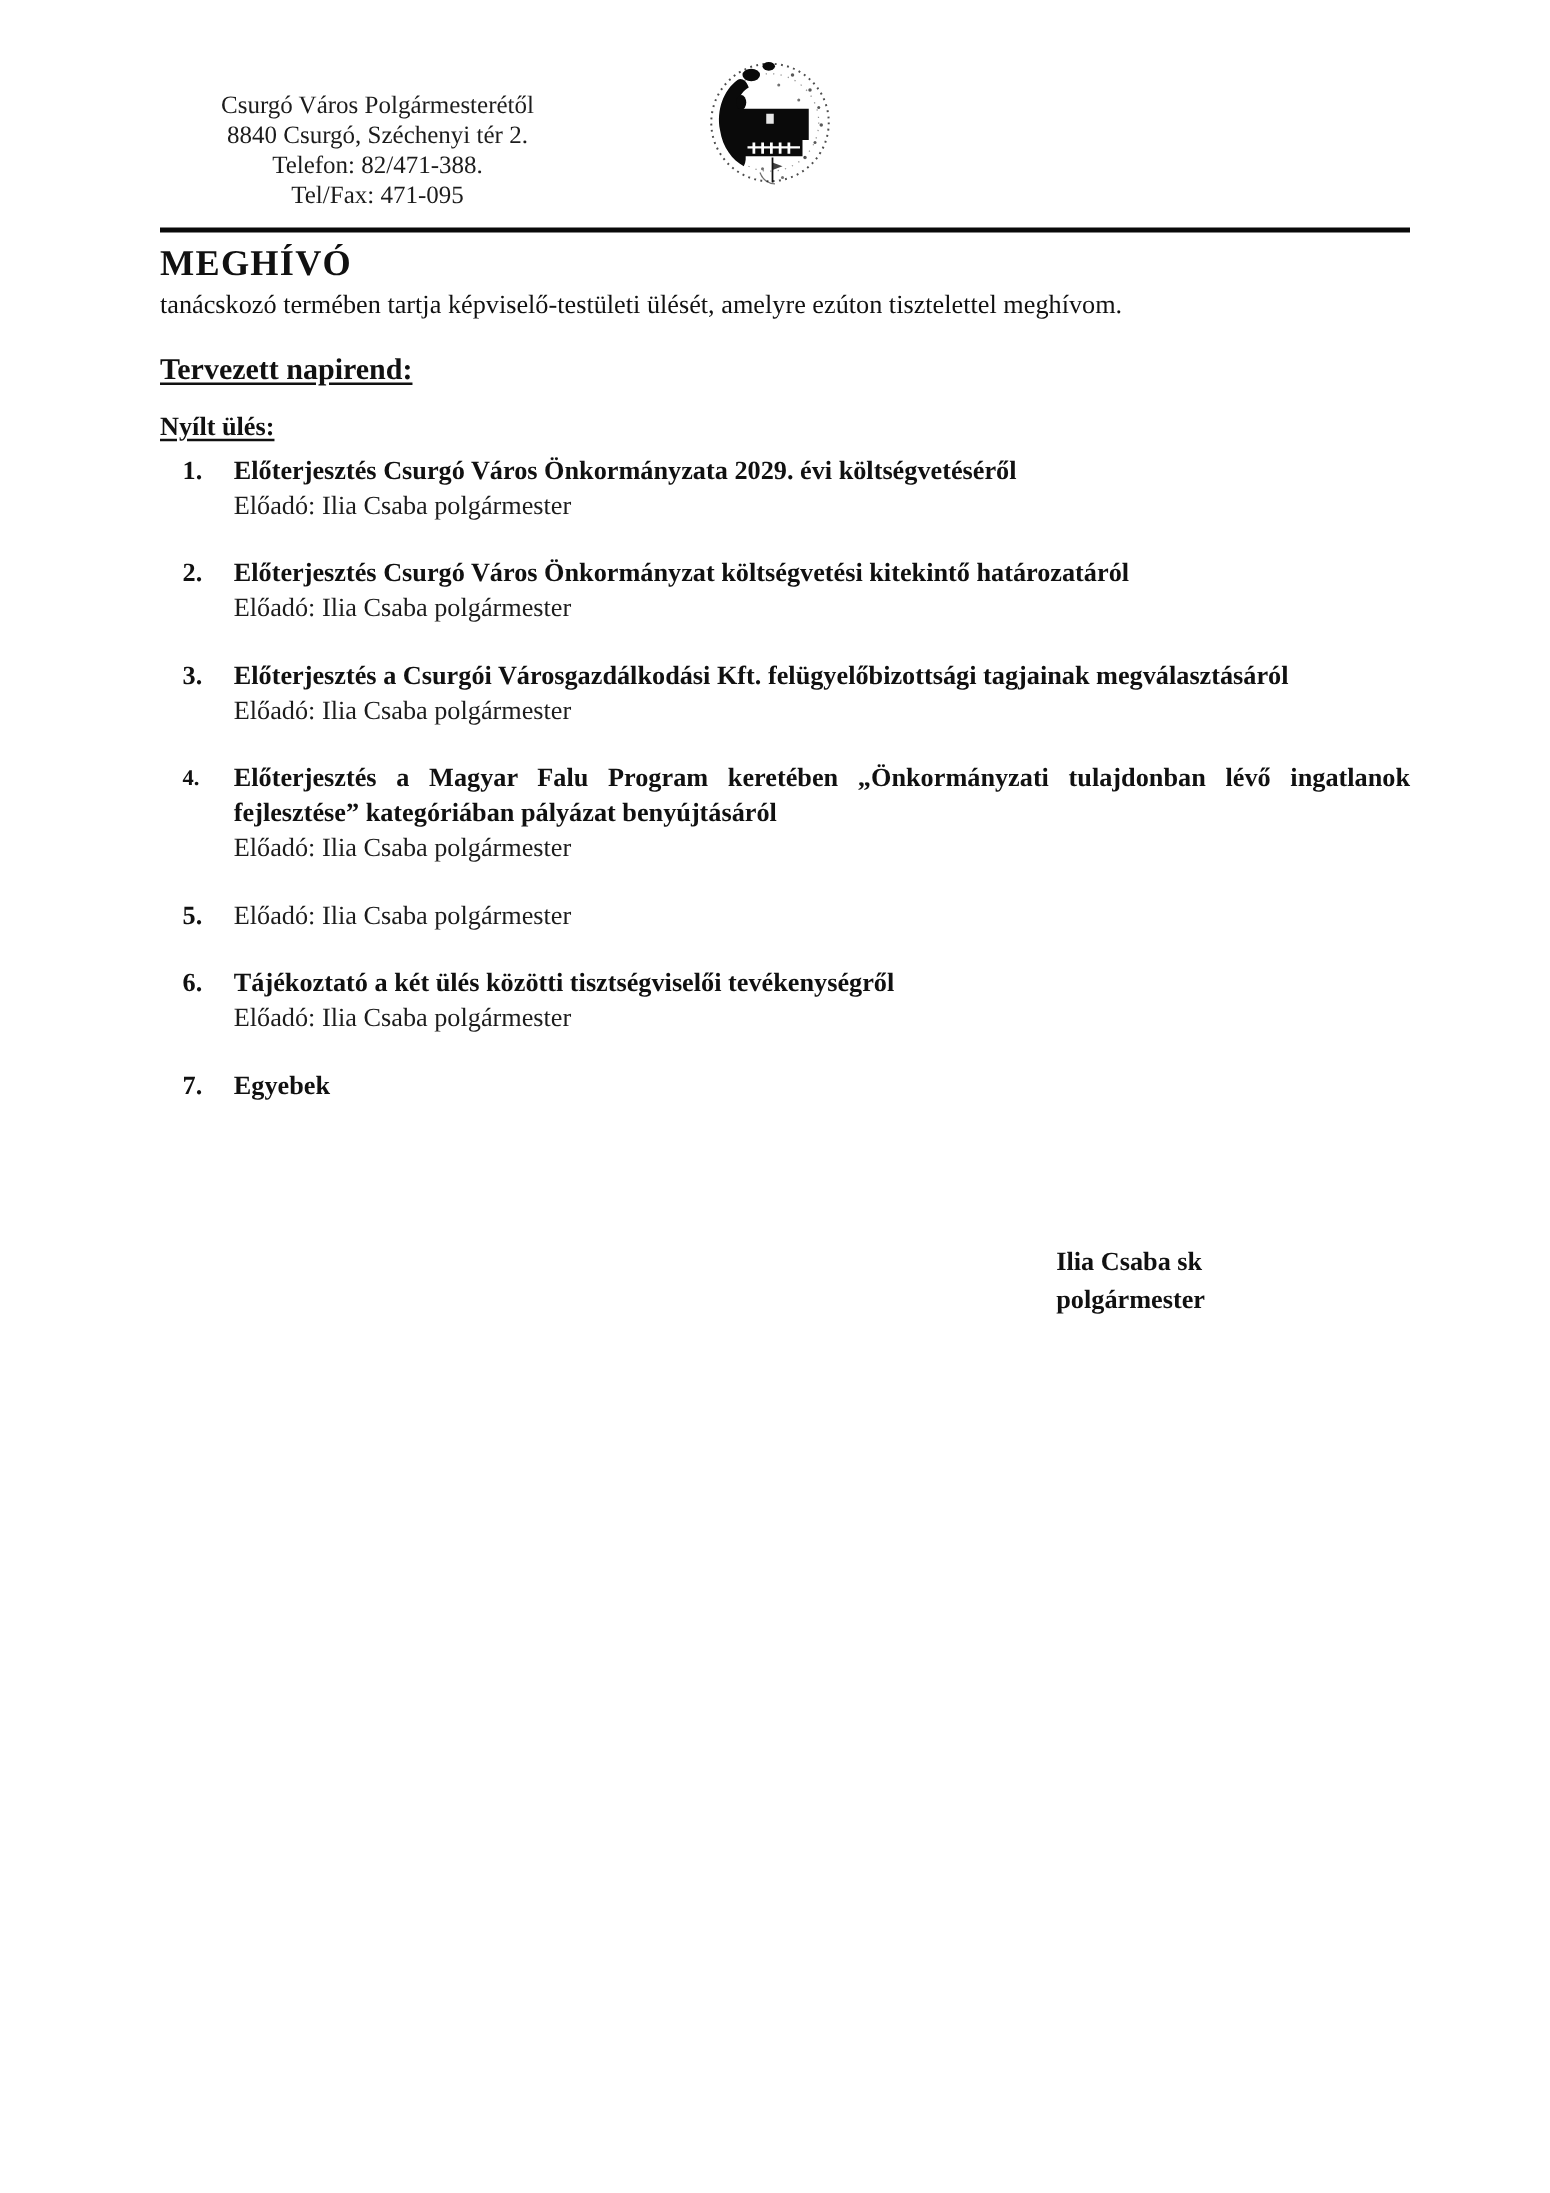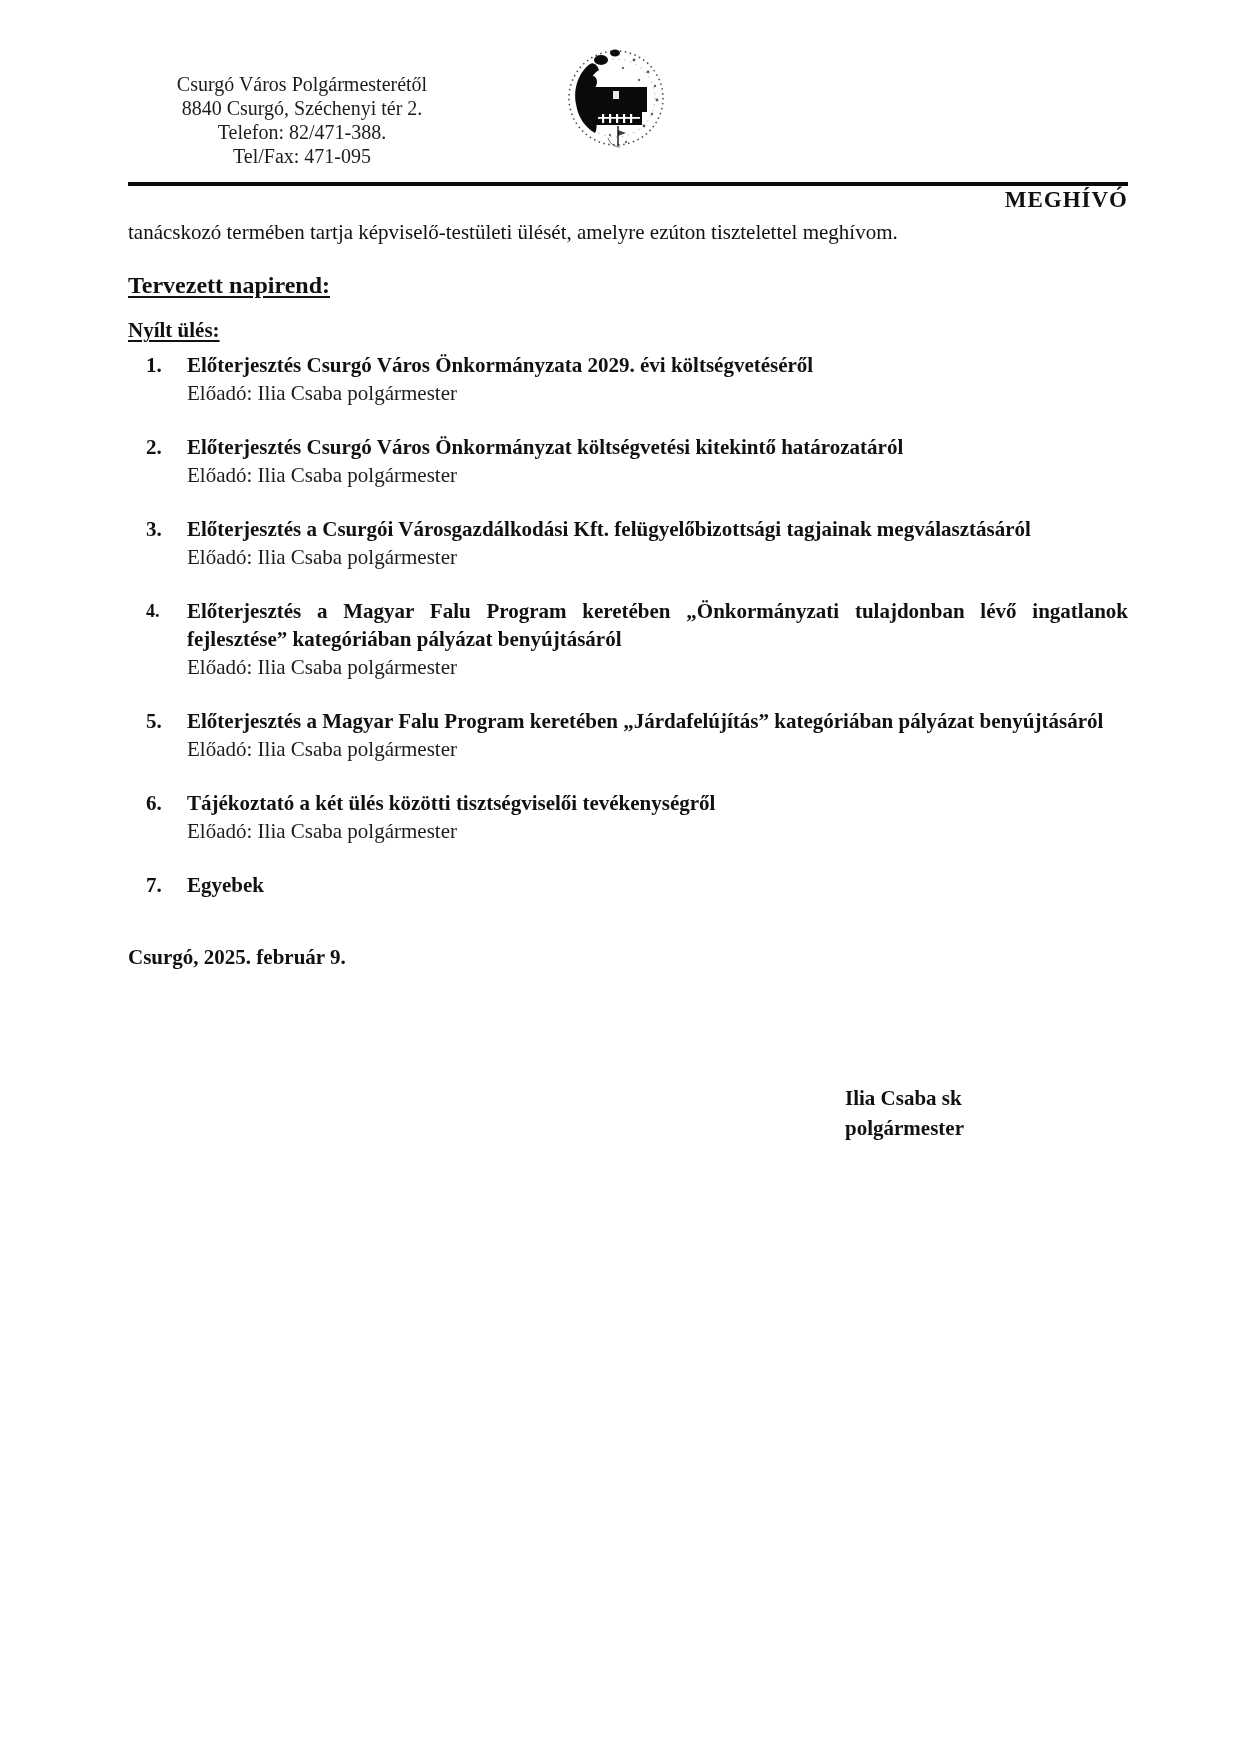--- a/index.html
+++ b/index.html
@@ -40,22 +40,23 @@
     width: 108px;
     height: 118px;
   }
   .rule {
     height: 4px;
     background: #0a0a0a;
     margin-top: 10px;
   }
   
   .doc-title {
-    text-align: right;
-    font-size: 23px;
+    margin-top: 11px;
+    text-align: left;
+    font-size: 29px;
     font-weight: bold;
     letter-spacing: 1px;
     line-height: 28px;
   }
   .intro {
     margin-top: 3px;
     font-size: 21px;
     line-height: 30px;
   }
   .intro-line1 {
@@ -220,21 +221,20 @@
         <div class="item-num num-small">4.</div>
         <div class="item-body">
           <div class="item-title">Előterjesztés a Magyar Falu Program keretében „Önkormányzati tulajdonban lévő ingatlanok fejlesztése” kategóriában pályázat benyújtásáról</div>
           <div class="item-presenter">Előadó: Ilia Csaba polgármester</div>
         </div>
       </div>
 
       <div class="agenda-item">
         <div class="item-num">5.</div>
         <div class="item-body">
-          <div class="item-title">Előterjesztés a Magyar Falu Program keretében „Járdafelújítás” kategóriában pályázat benyújtásáról</div>
           <div class="item-presenter">Előadó: Ilia Csaba polgármester</div>
         </div>
       </div>
 
       <div class="agenda-item">
         <div class="item-num">6.</div>
         <div class="item-body">
           <div class="item-title">Tájékoztató a két ülés közötti tisztségviselői tevékenységről</div>
           <div class="item-presenter">Előadó: Ilia Csaba polgármester</div>
         </div>
@@ -242,21 +242,20 @@
 
       <div class="agenda-item">
         <div class="item-num">7.</div>
         <div class="item-body">
           <div class="item-title">Egyebek</div>
         </div>
       </div>
 
     </div>
 
-    <div class="date-line">Csurgó, 2025. február 9.</div>
 
     <div class="signature">
       <div>Ilia Csaba sk</div>
       <div>polgármester</div>
     </div>
 
   </div>
 </div>
 
 </body></html>

